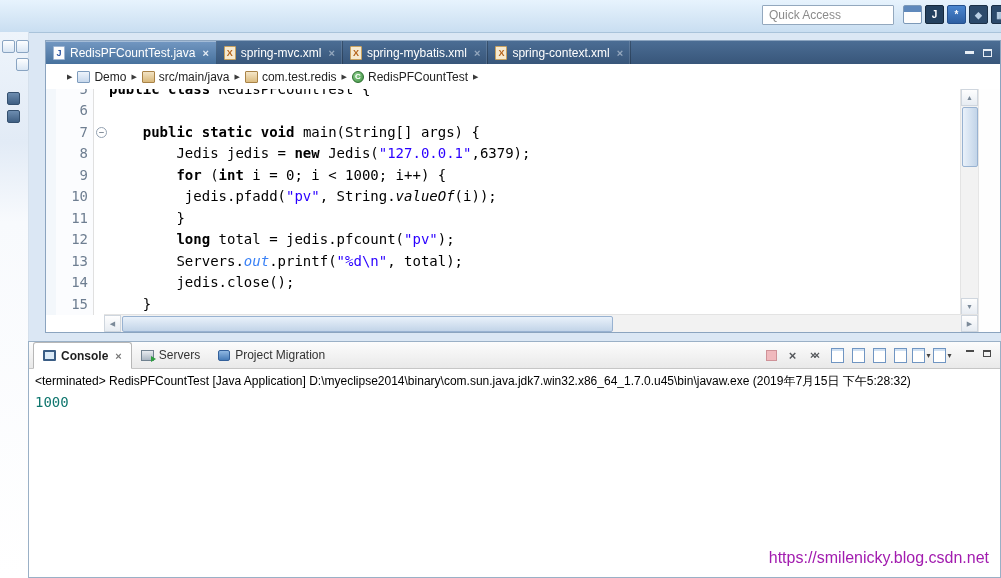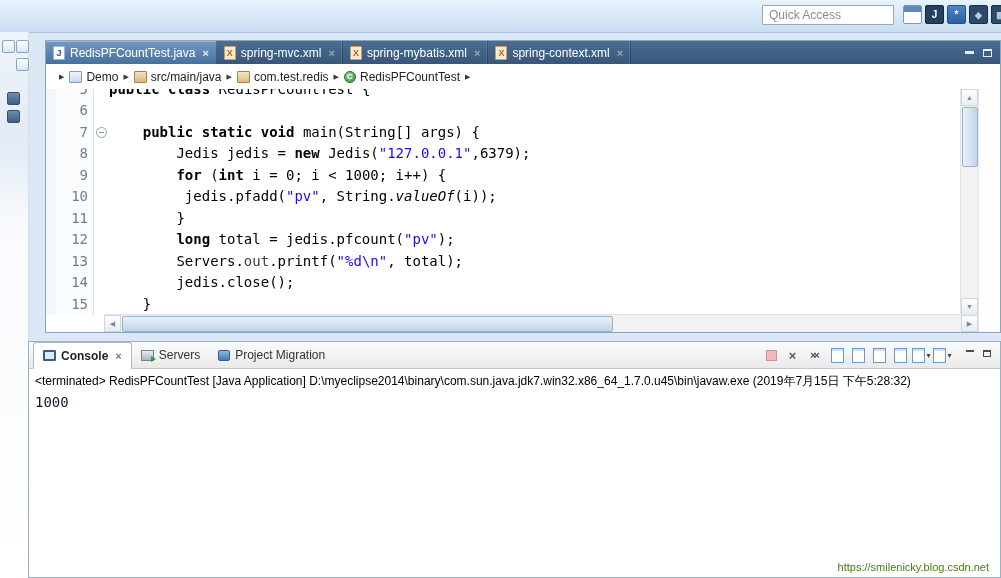--- a/index.html
+++ b/index.html
@@ -41,21 +41,21 @@
   .etab-close.dim{opacity:.5}
   .ficon{display:inline-flex;align-items:center;justify-content:center;width:12px;height:14px;
          font-size:9px;font-weight:bold;border-radius:1px;box-sizing:border-box}
   .ic-java{background:#fdfdfd;color:#2a52a0;border:1px solid #9fb6d4}
   .ic-xml{background:#f6ead0;color:#b4621a;border:1px solid #c9a25f}
   .ewin{position:absolute;right:8px;top:0;height:100%;display:flex;align-items:center;gap:9px}
   .wmin{display:block;width:9px;height:3px;background:#e8eef5}
   .wmax{display:block;width:9px;height:8px;border:1px solid #e8eef5;border-top-width:2px;box-sizing:border-box}
 
   #breadcrumb{height:25px;background:#fff;border-bottom:6px solid #0f172a;display:flex;
-              align-items:center;padding-left:8px;font-size:12px;color:#222}
+              align-items:center;padding-left:16px;font-size:12px;color:#222}
   .bc-arrow{font-size:7px;color:#3a3a3a;margin:0 5px}
   .bc-item{display:flex;align-items:center;gap:4px}
   .bcicon{width:13px;height:12px;display:inline-flex;align-items:center;justify-content:center;
           font-size:8px;border-radius:1px;box-sizing:border-box}
   .bc-project{background:linear-gradient(#eef4fb,#c7d8ec);border:1px solid #7e9cbd}
   .bc-source-folder{background:linear-gradient(#f2e3c4,#d9b87a);border:1px solid #a98347}
   .bc-package{background:linear-gradient(#f5e6c8,#dcbc80);border:1px solid #a98347;color:#7c5a23;font-weight:bold}
   .bc-class{width:12px;height:12px;border-radius:50%;background:radial-gradient(circle at 35% 30%,#8fd08f,#3e9141);
             border:1px solid #2c6e2f;color:#fff;font-weight:bold;font-size:8px}
 
@@ -67,21 +67,21 @@
   .code-line.partial{height:11px;overflow:hidden}
   .code-line.partial>*{margin-top:-10.5px}
   .anno{width:10px;background:#f3f7fb}
   .lnum{width:32px;text-align:right;padding-right:5px;color:#6e7e91;background:#fbfcfe;box-sizing:content-box}
   .lfold{width:15px;border-left:1px solid #e0e0e0;position:relative;background:#fff}
   .fold-badge{position:absolute;left:2px;top:5px;width:11px;height:11px;border:1px solid #93a1b1;border-radius:50%;
               color:#5c6b7a;font-size:9px;line-height:9px;text-align:center;background:#fff;box-sizing:border-box}
   .ltext{flex:1}
   .c-k{color:#000000;font-weight:bold}
   .c-s{color:#2a00ff}
-  .c-f{color:#404040;}
+  .c-f{color:#3b82f6;font-style:italic}
   .c-m{font-style:italic}
 
   
   #vscroll{position:absolute;top:0;right:22px;width:17px;bottom:17px;background:#f2f2f2;border-left:1px solid #e3e3e3}
   .sb-btn{position:absolute;width:17px;height:17px;background:linear-gradient(#fefefe,#e7ecf2);
           border:1px solid #cfd6de;box-sizing:border-box;color:#7b8a99;font-size:7px;
           display:flex;align-items:center;justify-content:center}
   #vs-up{top:0;left:0}#vs-down{bottom:0;left:0}
   #vs-thumb{position:absolute;left:1px;top:18px;width:14px;height:58px;
             background:linear-gradient(90deg,#e9f1fa,#c2d4e8);border:1px solid #98b2d1;border-radius:2px}
@@ -112,23 +112,23 @@
   .ti.x{font-size:13px;font-weight:bold}
   .ti.xx{font-size:11px;font-weight:bold;letter-spacing:-3px;padding-right:3px}
   .term-sq{width:9px;height:9px;background:#f0b9bd;border:1px solid #cf9298}
   .doc-sq{width:11px;height:13px;background:#fff;border:1px solid #7095c2;box-shadow:inset 0 2px 0 #cfe0f2}
   .ti.dd .dd-ar{font-size:8px;color:#444;margin-left:1px}
   .cwin{position:absolute;top:8px}
   #cmin{right:26px}#cmax{right:9px}
   .cmin-sq{display:block;width:8px;height:2px;background:#4a4a4a}
   .cmax-sq{display:block;width:8px;height:7px;border:1px solid #4a4a4a;border-top-width:2px;box-sizing:border-box}
   #console-status{padding:4px 6px 1px;font-size:12px;color:#000;white-space:nowrap;overflow:hidden}
-  #console-output{padding:3px 6px;font-family:"DejaVu Sans Mono","Liberation Mono",monospace;font-size:14px;color:#0f172a}
-
-  #watermark{position:absolute;right:12px;bottom:5px;color:#4d7c0f;font-size:11px}
+  #console-output{padding:3px 6px;font-family:"DejaVu Sans Mono","Liberation Mono",monospace;font-size:14px;color:#0f766e}
+
+  #watermark{position:absolute;right:12px;bottom:11px;color:#a21caf;font-size:16px}
 </style>
 </head>
 <body>
 
 <div id="topbar">
   <input id="quick-access" placeholder="Quick Access" style="">
   <div id="persp-bar">
       <span class="pi persp"></span>
       <span class="pi jee">J</span>
       <span class="pi mye">*</span>

